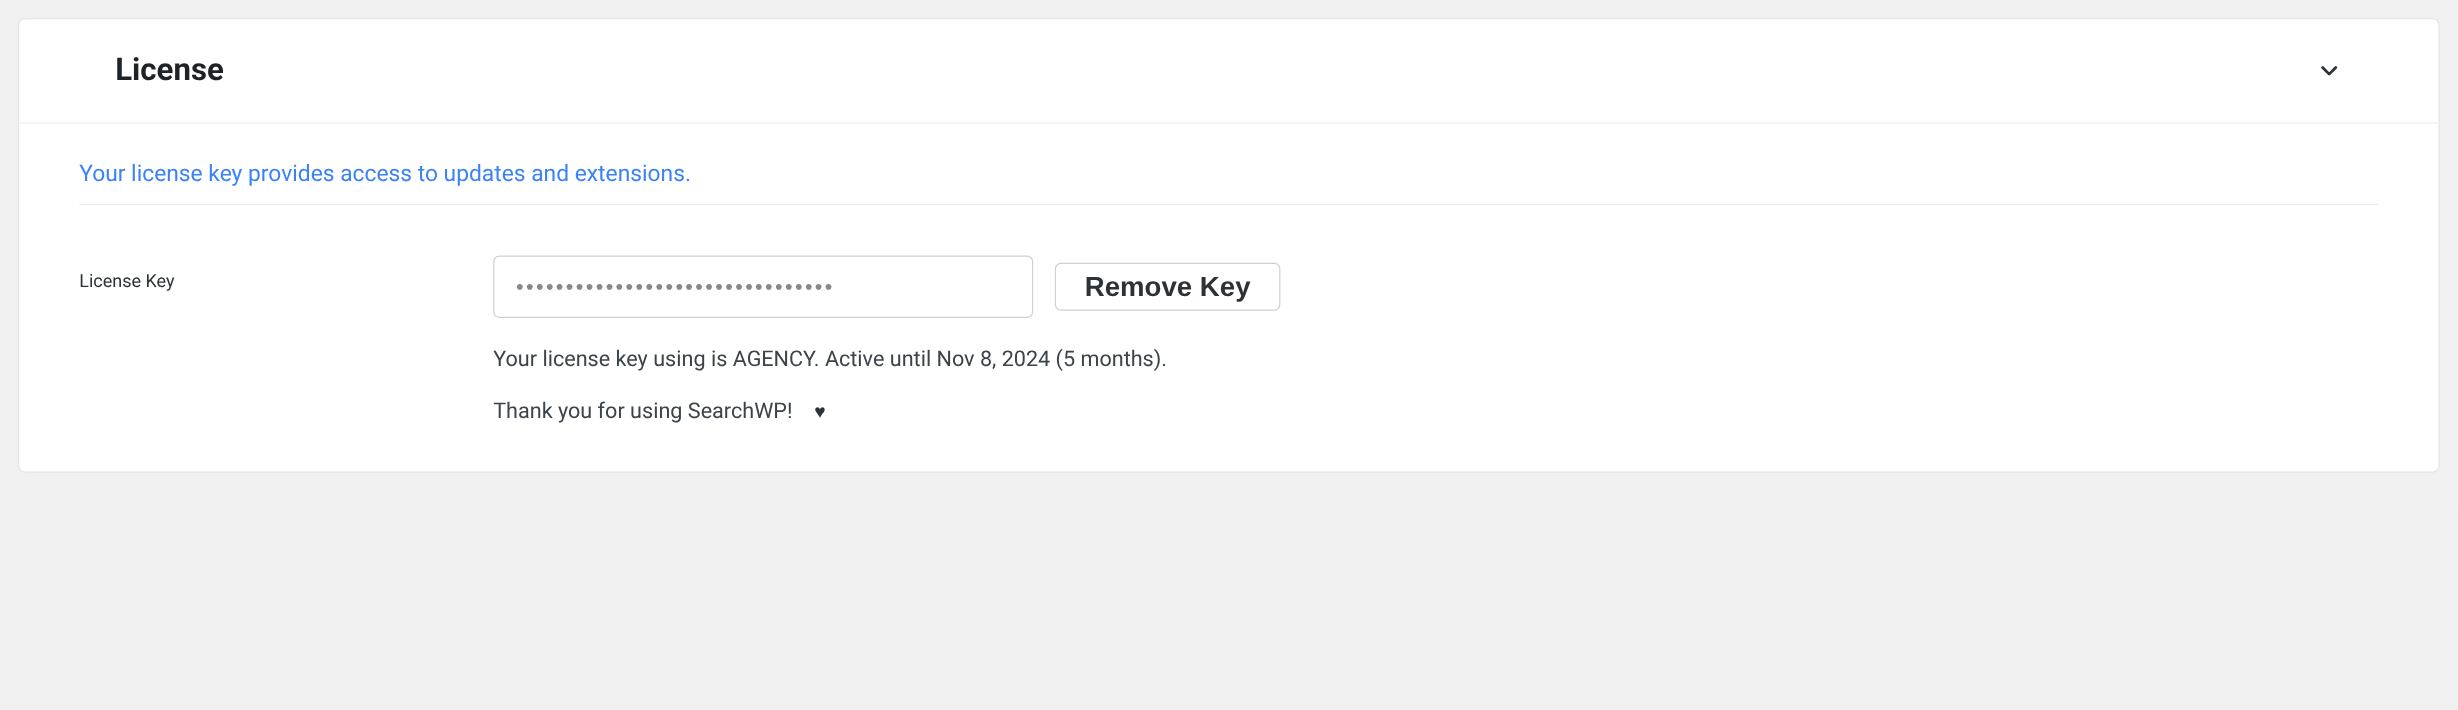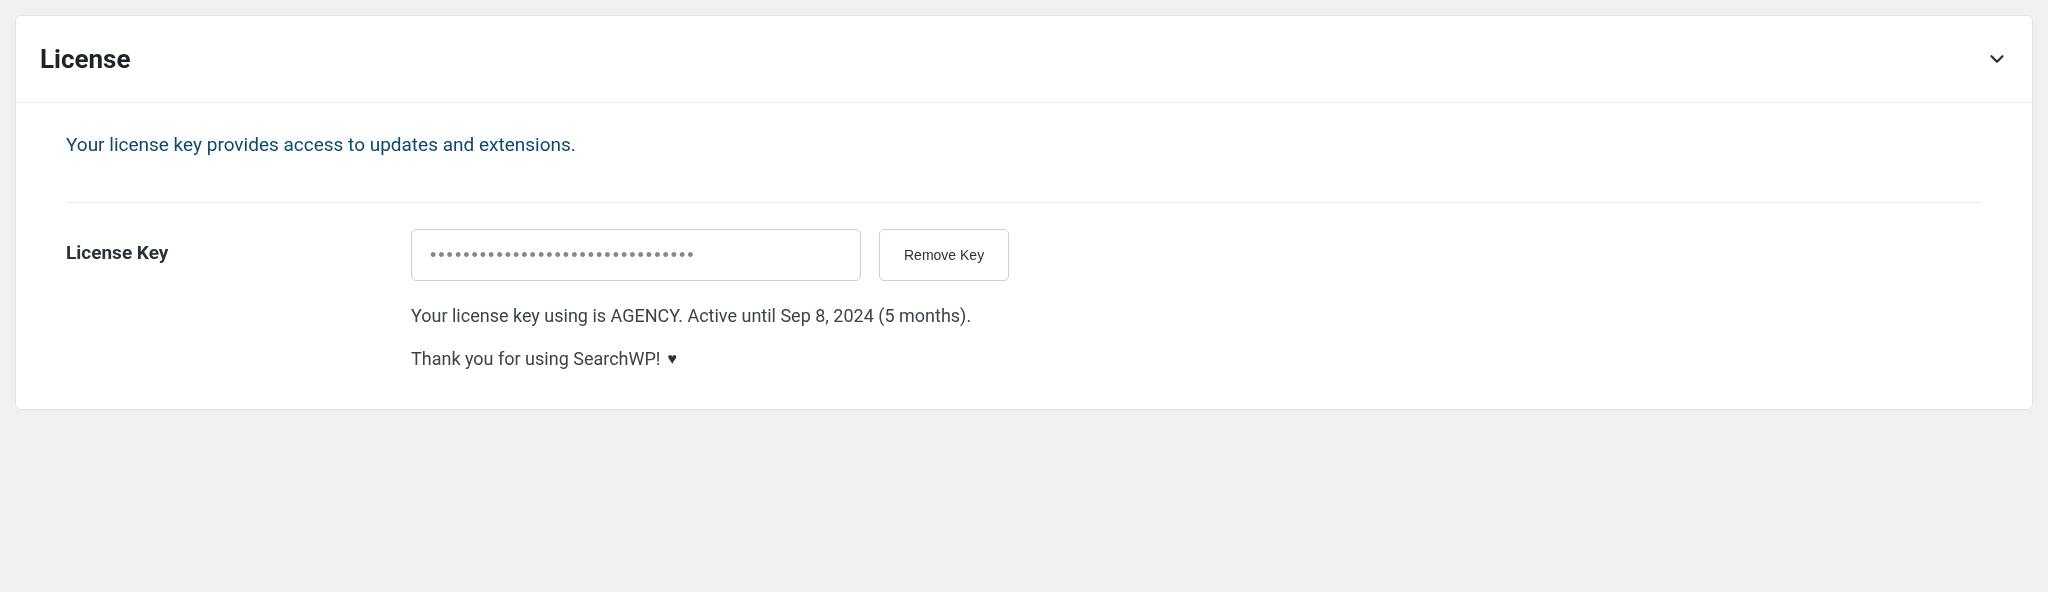--- a/index.html
+++ b/index.html
@@ -16,53 +16,53 @@
     .panel {
       background: #ffffff;
       border: 1px solid #e5e5e5;
       border-radius: 6px;
       overflow: hidden;
     }
     .panel-header {
       display: flex;
       align-items: center;
       justify-content: space-between;
-      padding: 28px 24px;
+      padding: 28px 80px;
       border-bottom: 1px solid #eeeeee;
       cursor: pointer;
     }
     .panel-title {
       font-size: 26px;
       font-weight: 700;
       color: #1d2327;
     }
     .chevron {
       width: 22px;
       height: 22px;
       flex-shrink: 0;
     }
     .panel-body {
       padding: 30px 50px 40px 50px;
     }
     .description {
       font-size: 19px;
-      color: #0c4a6e;
-      padding-bottom: 46px;
+      color: #3b82f6;
+      padding-bottom: 14px;
       border-bottom: 1px solid #eeeeee;
-      margin-bottom: 26px;
+      margin-bottom: 42px;
     }
     .field-row {
       display: flex;
       align-items: flex-start;
     }
     .field-label {
       width: 345px;
       flex-shrink: 0;
-      font-size: 19px;
-      font-weight: 700;
+      font-size: 15px;
+      font-weight: 400;
       color: #2c3338;
       padding-top: 12px;
     }
     .field-content {
       flex: 1;
     }
     .input-row {
       display: flex;
       align-items: center;
       gap: 18px;
@@ -73,44 +73,44 @@
       height: 52px;
       border: 1px solid #d0d0d0;
       border-radius: 5px;
       padding: 0 18px;
       font-size: 18px;
       letter-spacing: 2px;
       color: #888;
       background: #fff;
     }
     .remove-btn {
-      height: 52px;
+      height: 40px;
       padding: 0 24px;
       border: 1px solid #d0d0d0;
       border-radius: 5px;
       background: #ffffff;
       color: #2c3338;
-      font-size: 14px;
-      font-weight: 400;
+      font-size: 23px;
+      font-weight: 700;
       cursor: pointer;
     }
     .status-line {
       font-size: 18px;
       color: #3c434a;
       margin-bottom: 22px;
     }
     .status-line strong {
       font-weight: 400;
     }
     .thanks-line {
       font-size: 18px;
       color: #3c434a;
       display: flex;
       align-items: center;
-      gap: 7px;
+      gap: 18px;
     }
     .heart {
       font-size: 16px;
       color: #2c3338;
     }
   </style>
 </head>
 <body>
 
 <div class="panel">
@@ -123,21 +123,21 @@
   <div class="panel-body">
     <p class="description">Your license key provides access to updates and extensions.</p>
     <div class="field-row">
       <div class="field-label">License Key</div>
       <div class="field-content">
         <div class="input-row">
           <input type="text" class="license-input" readonly="" value="••••••••••••••••••••••••••••••••" style="">
           <button class="remove-btn">Remove Key</button>
         </div>
         <p class="status-line">
-          <span>Your license key using is </span><strong>AGENCY</strong><span>. Active until Sep 8, 2024 (5 months).</span>
+          <span>Your license key using is </span><strong>AGENCY</strong><span>. Active until Nov 8, 2024 (5 months).</span>
         </p>
         <p class="thanks-line">
           <span>Thank you for using SearchWP!</span>
           <span class="heart">♥</span>
         </p>
       </div>
     </div>
   </div>
 </div>
 

